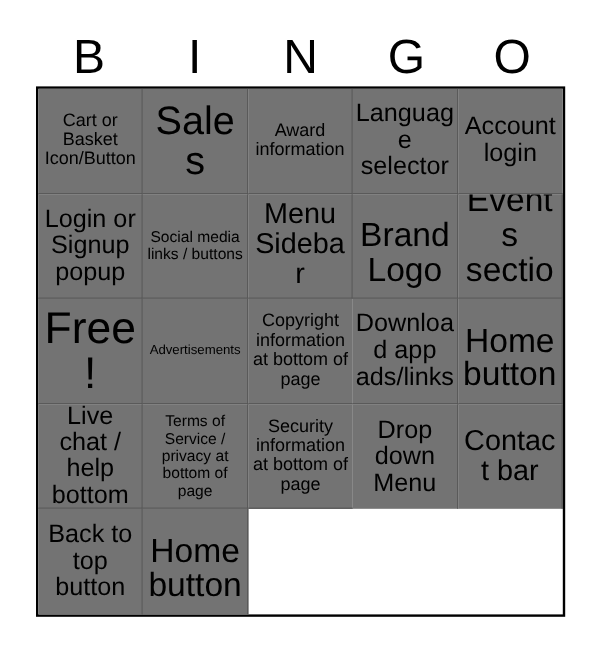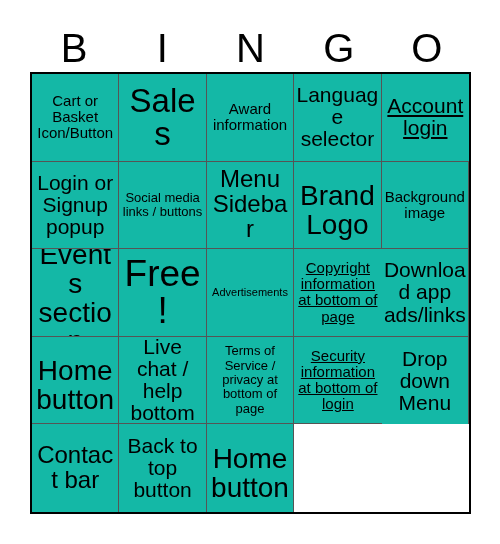--- a/index.html
+++ b/index.html
@@ -64,24 +64,24 @@
   .bingo-cell {
     border-right: 1px solid #555555;
     border-bottom: 1px solid #555555;
     box-sizing: border-box;
     display: flex;
     align-items: center;
     justify-content: center;
     text-align: center;
     padding: 1px 2px;
     overflow: hidden;
-    background: #14b8a6;
+    background: #737373;
   }
   
-  .bingo-cell.col-5 { border-right: none; text-decoration: underline; }
+  .bingo-cell.col-5 { border-right: none; }
   .bingo-cell.row-5 { border-bottom: none; }
 
   .cell-text {
     display: block;
     width: 100%;
     line-height: 1.04;
     word-wrap: break-word;
     overflow-wrap: break-word;
     hyphens: none;
   }
@@ -131,23 +131,20 @@
       </div>
       <div class="bingo-cell col-2 row-2">
         <span class="cell-text fs-sm">Social media links / buttons</span>
       </div>
       <div class="bingo-cell col-3 row-2">
         <span class="cell-text fs-2xl">Menu Sidebar</span>
       </div>
       <div class="bingo-cell col-4 row-2">
         <span class="cell-text fs-3xl">Brand Logo</span>
       </div>
-      <div class="bingo-cell col-1 row-3">
-        <span class="cell-text fs-md">Background image</span>
-      </div>
       <div class="bingo-cell col-2 row-3">
         <span class="cell-text fs-3xl">Events section</span>
       </div>
       <div class="bingo-cell col-3 row-3">
         <span class="cell-text fs-5xl">Free!</span>
       </div>
       <div class="bingo-cell col-4 row-3">
         <span class="cell-text fs-xs">Advertisements</span>
       </div>
       <div class="bingo-cell col-5 row-3">
@@ -159,21 +156,21 @@
       <div class="bingo-cell col-2 row-4">
         <span class="cell-text fs-3xl">Home button</span>
       </div>
       <div class="bingo-cell col-3 row-4">
         <span class="cell-text fs-xl">Live chat / help bottom</span>
       </div>
       <div class="bingo-cell col-4 row-4">
         <span class="cell-text fs-sm">Terms of Service / privacy at bottom of page</span>
       </div>
       <div class="bingo-cell col-5 row-4">
-        <span class="cell-text fs-md">Security information at bottom of login</span>
+        <span class="cell-text fs-md">Security information at bottom of page</span>
       </div>
       <div class="bingo-cell col-1 row-5">
         <span class="cell-text fs-xl">Drop down Menu</span>
       </div>
       <div class="bingo-cell col-2 row-5">
         <span class="cell-text fs-2xl">Contact bar</span>
       </div>
       <div class="bingo-cell col-3 row-5">
         <span class="cell-text fs-xl">Back to top button</span>
       </div>

